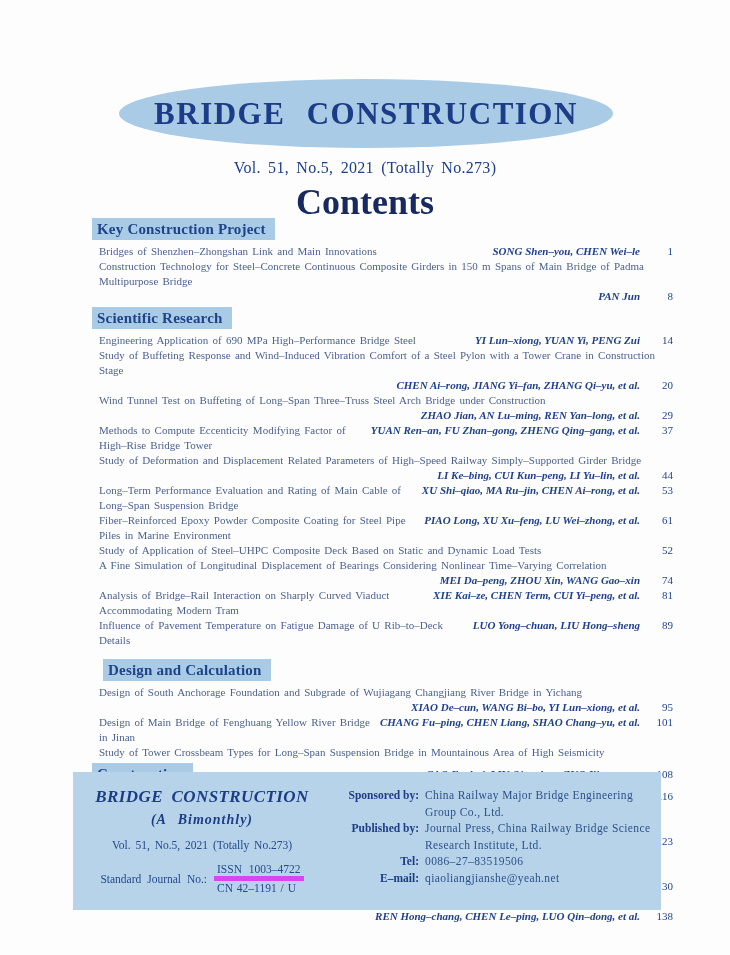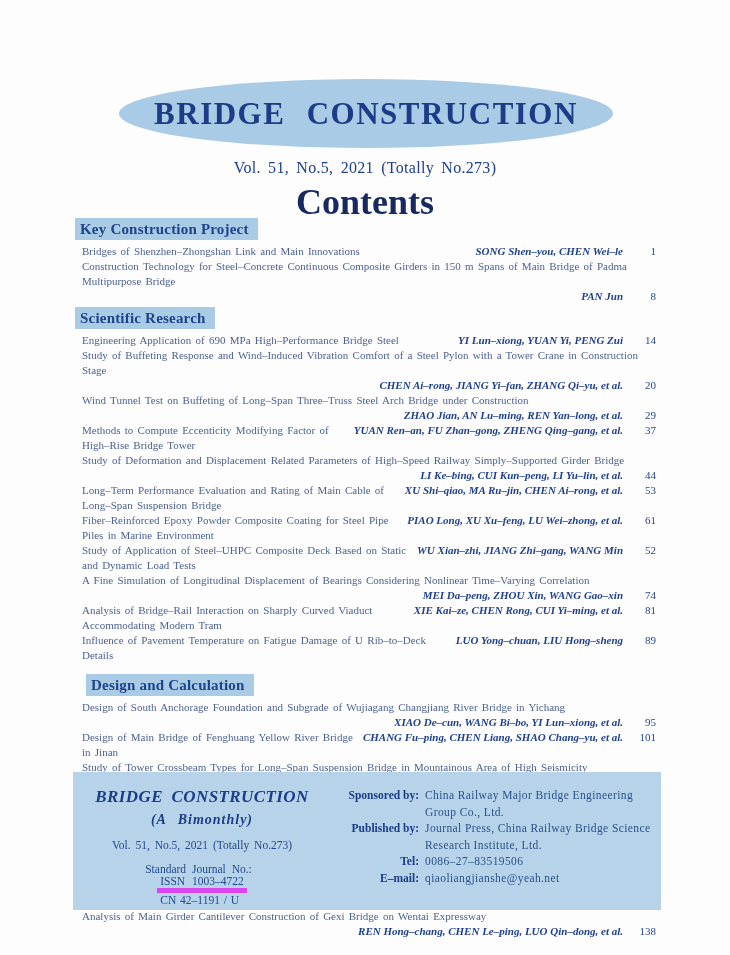--- a/index.html
+++ b/index.html
@@ -21,21 +21,21 @@
   .volume-line{
     position:absolute;left:0;top:159px;width:100%;text-align:center;
     font-size:16px;color:#1e3f8a;letter-spacing:.3px;word-spacing:3px;
   }
   .contents-title{
     position:absolute;left:0;top:181px;width:100%;text-align:center;
     font-size:36px;font-weight:bold;color:#17295f;
   }
   
   .toc{
-    position:absolute;left:75px;top:215px;width:581px;
+    position:absolute;left:92px;top:215px;width:581px;
     font-size:11px;line-height:15px;
   }
   .section-header-row{display:flex;justify-content:space-between;align-items:center;margin:3px 0 4px 0;}
   .section-header-row.gap-above{margin-top:11px;padding-left:11px;}
   .section-header{
     display:inline-block;background:#a9cbe6;color:#1d4488;
     font-weight:bold;font-size:15px;line-height:20px;
     padding:1px 9px 1px 5px;letter-spacing:.2px;
   }
   .entry-row{display:flex;justify-content:space-between;align-items:baseline;color:#4d628e;}
@@ -47,21 +47,21 @@
   .entry-page{min-width:24px;margin-left:9px;text-align:right;color:#24468c;}
   
   .footer-box{
     position:absolute;left:73px;top:772px;width:588px;height:138px;
     background:#b6d3ea;display:flex;box-sizing:border-box;padding-top:15px;
   }
   .footer-left{width:258px;text-align:center;color:#1d3c87;}
   .footer-journal{font-size:17px;font-weight:bold;font-style:italic;letter-spacing:.4px;word-spacing:4px;}
   .footer-bimonthly{font-size:14px;font-weight:bold;font-style:italic;margin-top:5px;word-spacing:7px;letter-spacing:1px;}
   .footer-volume{font-size:11.5px;margin-top:11px;word-spacing:2px;color:#25498c;}
-  .footer-standard{display:flex;justify-content:center;align-items:center;margin-top:12px;font-size:11.5px;color:#25498c;flex-direction:column;}
+  .footer-standard{display:flex;justify-content:center;align-items:center;margin-top:12px;font-size:11.5px;color:#25498c;}
   .footer-standard-label{margin-right:7px;word-spacing:3px;}
   .footer-fraction{display:inline-block;text-align:left;}
   .footer-issn{border-bottom:5px solid #d946ef;padding:0 3px 1px 3px;word-spacing:4px;}
   .footer-cn{padding:1px 3px 0 3px;word-spacing:1px;}
   .footer-right{flex:1;font-size:11.5px;line-height:16.5px;color:#2c5188;padding-right:0;}
   .footer-info-row{display:flex;}
   .footer-info-label{width:88px;text-align:right;font-weight:bold;color:#1d3c87;flex:none;}
   .footer-info-value{margin-left:6px;letter-spacing:.4px;}
 </style>
 </head>
@@ -150,37 +150,36 @@
       <div class="entry-row">
         <span class="entry-title">Fiber–Reinforced Epoxy Powder Composite Coating for Steel Pipe Piles in Marine Environment</span>
         <span class="entry-meta">
           <span class="entry-authors">PIAO Long, XU Xu–feng, LU Wei–zhong, et al.</span>
           <span class="entry-page">61</span>
         </span>
       </div>
       <div class="entry-row">
         <span class="entry-title">Study of Application of Steel–UHPC Composite Deck Based on Static and Dynamic Load Tests</span>
         <span class="entry-meta">
-          <span class="entry-authors">WU Xian–zhi, JIANG Zhi–gang, WANG Min</span>
           <span class="entry-page">52</span>
         </span>
       </div>
       <div class="entry-row">
         <span class="entry-title full">A Fine Simulation of Longitudinal Displacement of Bearings Considering Nonlinear Time–Varying Correlation</span>
       </div>
       <div class="entry-meta-row">
         <span class="entry-meta">
           <span class="entry-authors">MEI Da–peng, ZHOU Xin, WANG Gao–xin</span>
           <span class="entry-page">74</span>
         </span>
       </div>
       <div class="entry-row">
         <span class="entry-title">Analysis of Bridge–Rail Interaction on Sharply Curved Viaduct Accommodating Modern Tram</span>
         <span class="entry-meta">
-          <span class="entry-authors">XIE Kai–ze, CHEN Rong, CUI Yi–ming, et al.</span>
+          <span class="entry-authors">XIE Kai–ze, CHEN Term, CUI Yi–peng, et al.</span>
           <span class="entry-page">81</span>
         </span>
       </div>
       <div class="entry-row">
         <span class="entry-title">Influence of Pavement Temperature on Fatigue Damage of U Rib–to–Deck Details</span>
         <span class="entry-meta">
           <span class="entry-authors">LUO Yong–chuan, LIU Hong–sheng</span>
           <span class="entry-page">89</span>
         </span>
       </div>

